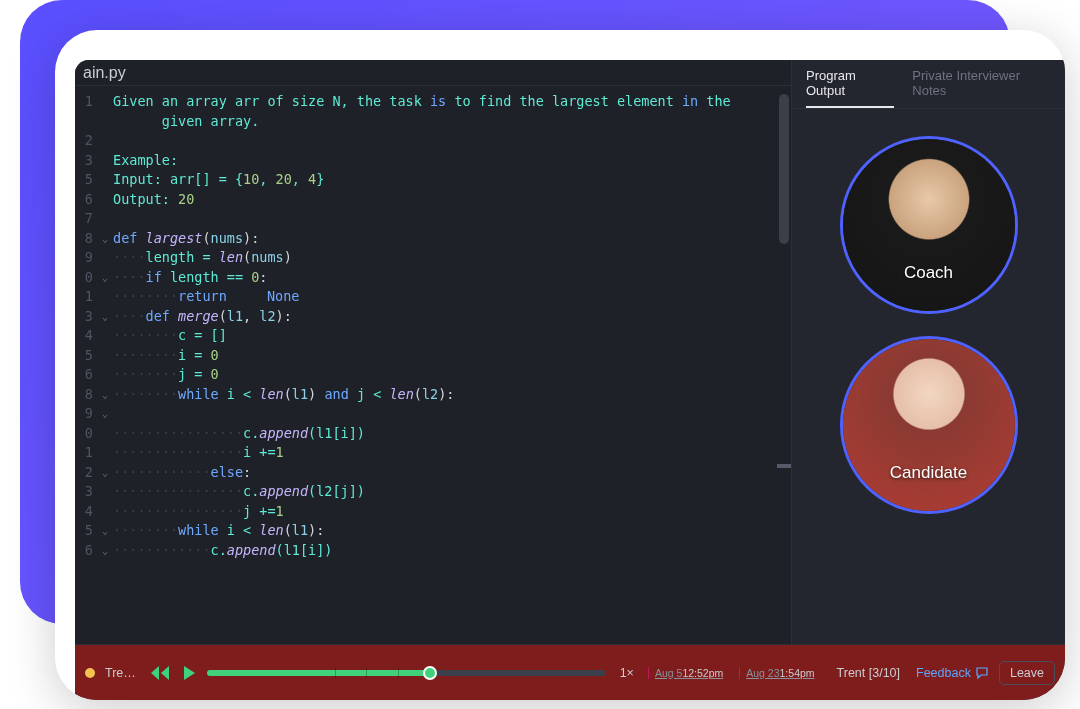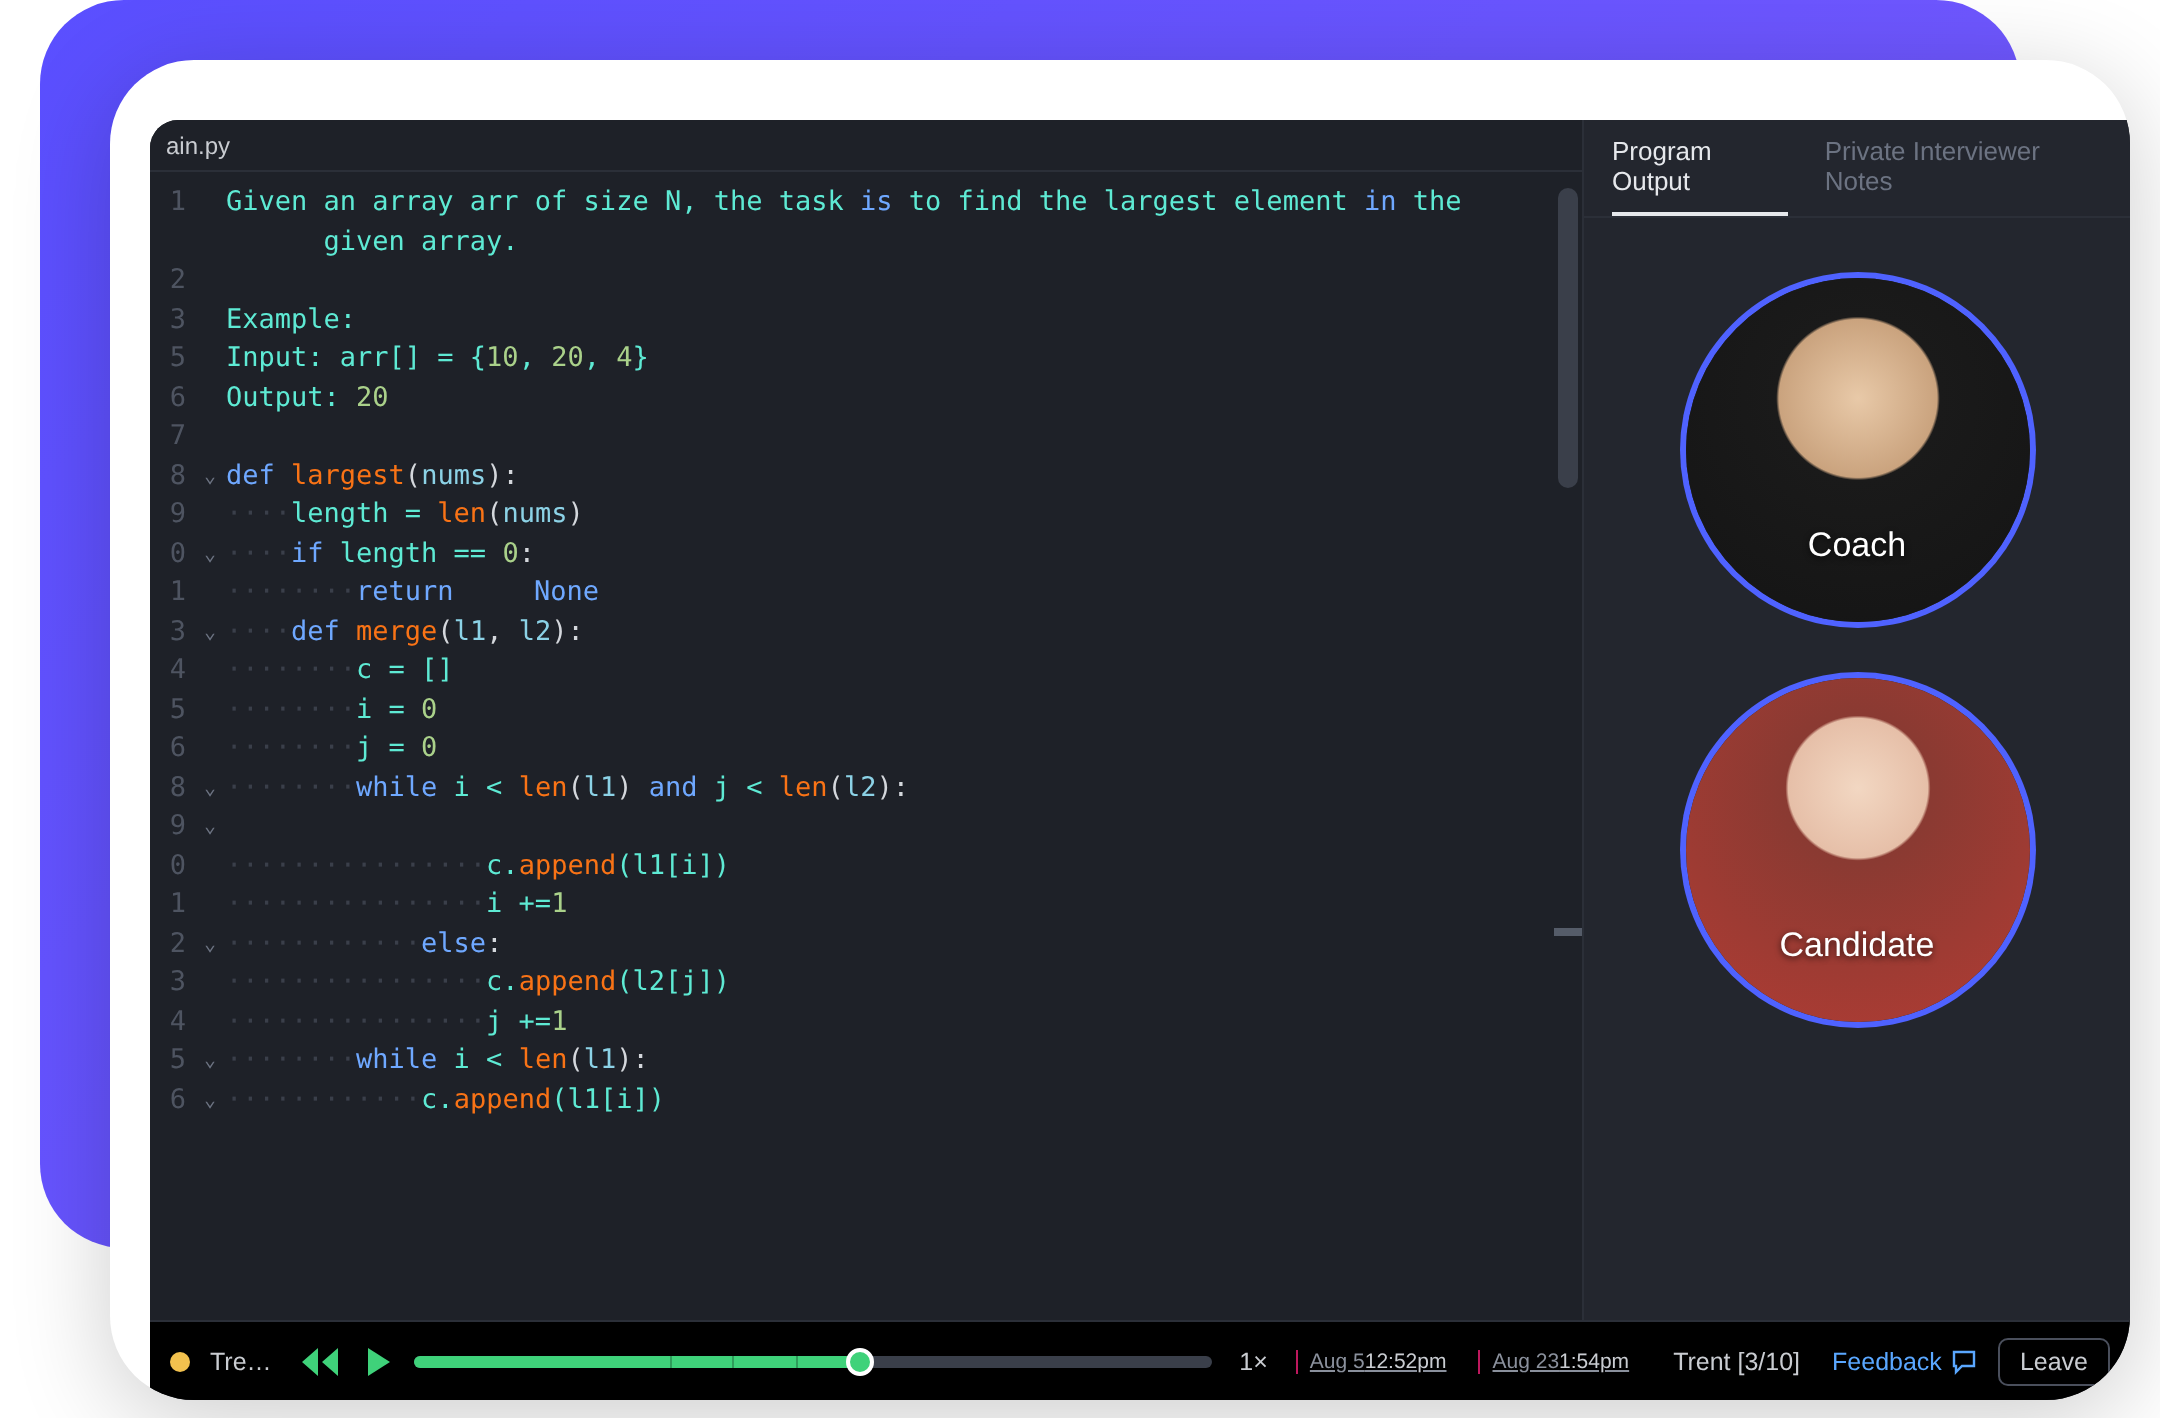--- a/index.html
+++ b/index.html
@@ -39,21 +39,21 @@
 .editor-pane {
   flex: 1; min-width: 0;
   display: flex; flex-direction: column;
   background: #1e2128;
   border-right: 1px solid #2b2f38;
 }
 .tabbar {
   height: 26px;
   display: flex; align-items: center;
   padding: 0 8px;
-  font-size: 12px; color: #c9ccd1;
+  font-size: 16px; color: #c9ccd1;
   border-bottom: 1px solid #2b2f38;
 }
 .code-scroll {
   flex: 1; overflow: hidden;
   position: relative;
   font-family: "SF Mono", ui-monospace, Menlo, Consolas, monospace;
   font-size: 13.5px; line-height: 19.5px;
   padding-top: 6px;
 }
 .code-row { display: flex; white-space: pre; }
@@ -62,21 +62,21 @@
   color: #4e5461; padding-right: 4px;
   user-select: none;
   flex-shrink: 0;
 }
 .fold {
   width: 16px; color: #6c7382; flex-shrink: 0;
   text-align: center; font-size: 10px;
 }
 .indent-guides { color: #3a3f4a; }
 .tok-kw { color: #6fa8ff; }
-.tok-fn { color: #f97316; }
+.tok-fn { color: #c4b5fd; font-style: italic; }
 .tok-num { color: #aad18a; }
 .tok-id { color: #8cd2e6; }
 .tok-op { color: #d4d7dc; }
 .tok-plain { color: #5eead4; }
 .tok-none { color: #6fa8ff; padding-left: 32px; }
 .scroll-thumb {
   position: absolute; right: 2px; top: 8px;
   width: 10px; height: 150px;
   background: #3a3f4a; border-radius: 5px;
 }
@@ -115,22 +115,22 @@
 .bubble.candidate {
   background: radial-gradient(circle at 50% 32%, #f2d7c2 0%, #e6bfa8 24%, #8a3a32 25%, #b23c34 100%);
 }
 .bubble-label {
   position: absolute; left: 0; right: 0; bottom: 28px;
   text-align: center; color: #fff; font-size: 17px;
   text-shadow: 0 1px 3px rgba(0,0,0,0.7);
 }
 
 .bottom-bar {
-  height: 40px;
-  background: #000000;
+  height: 56px;
+  background: #7f1d1d;
   border-top: 1px solid #2b2f38;
   display: flex; align-items: center;
   padding: 0 10px;
   gap: 10px;
   font-size: 12.5px; color: #c9ccd1;
 }
 .rec-dot { width: 10px; height: 10px; border-radius: 50%; background: #f2c14e; }
 .rec-label { width: 34px; overflow: hidden; text-overflow: ellipsis; white-space: nowrap; }
 .pb-btn { color: #3fd27a; display: flex; align-items: center; cursor: pointer; }
 .track {

